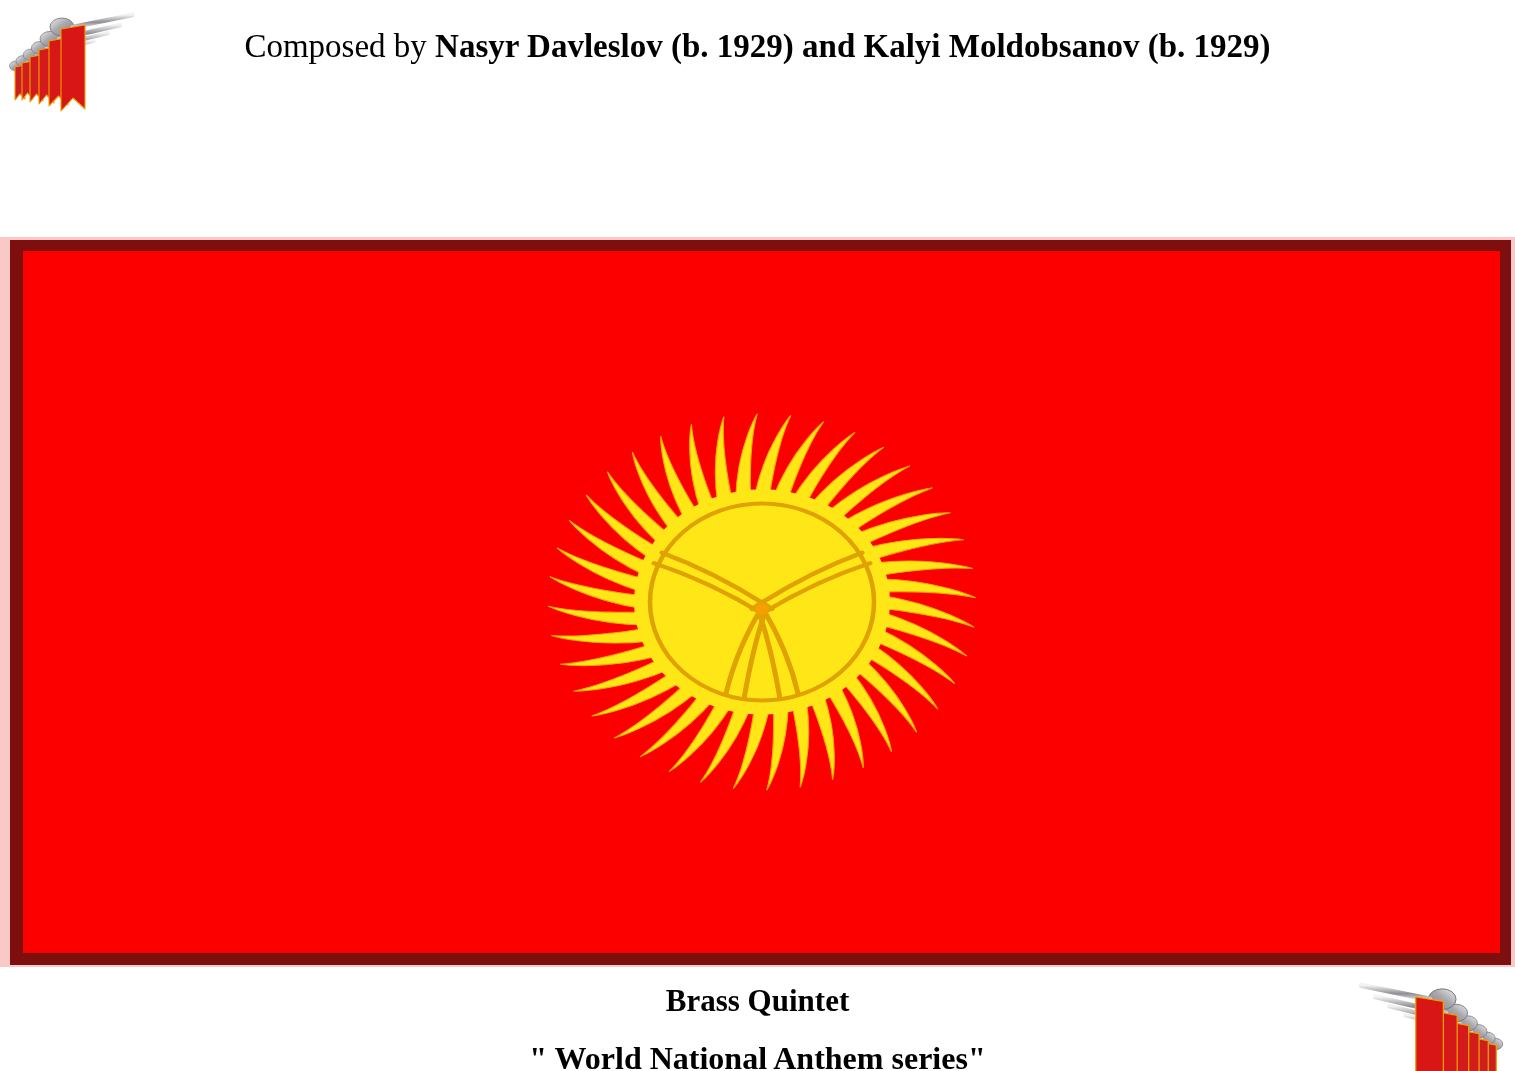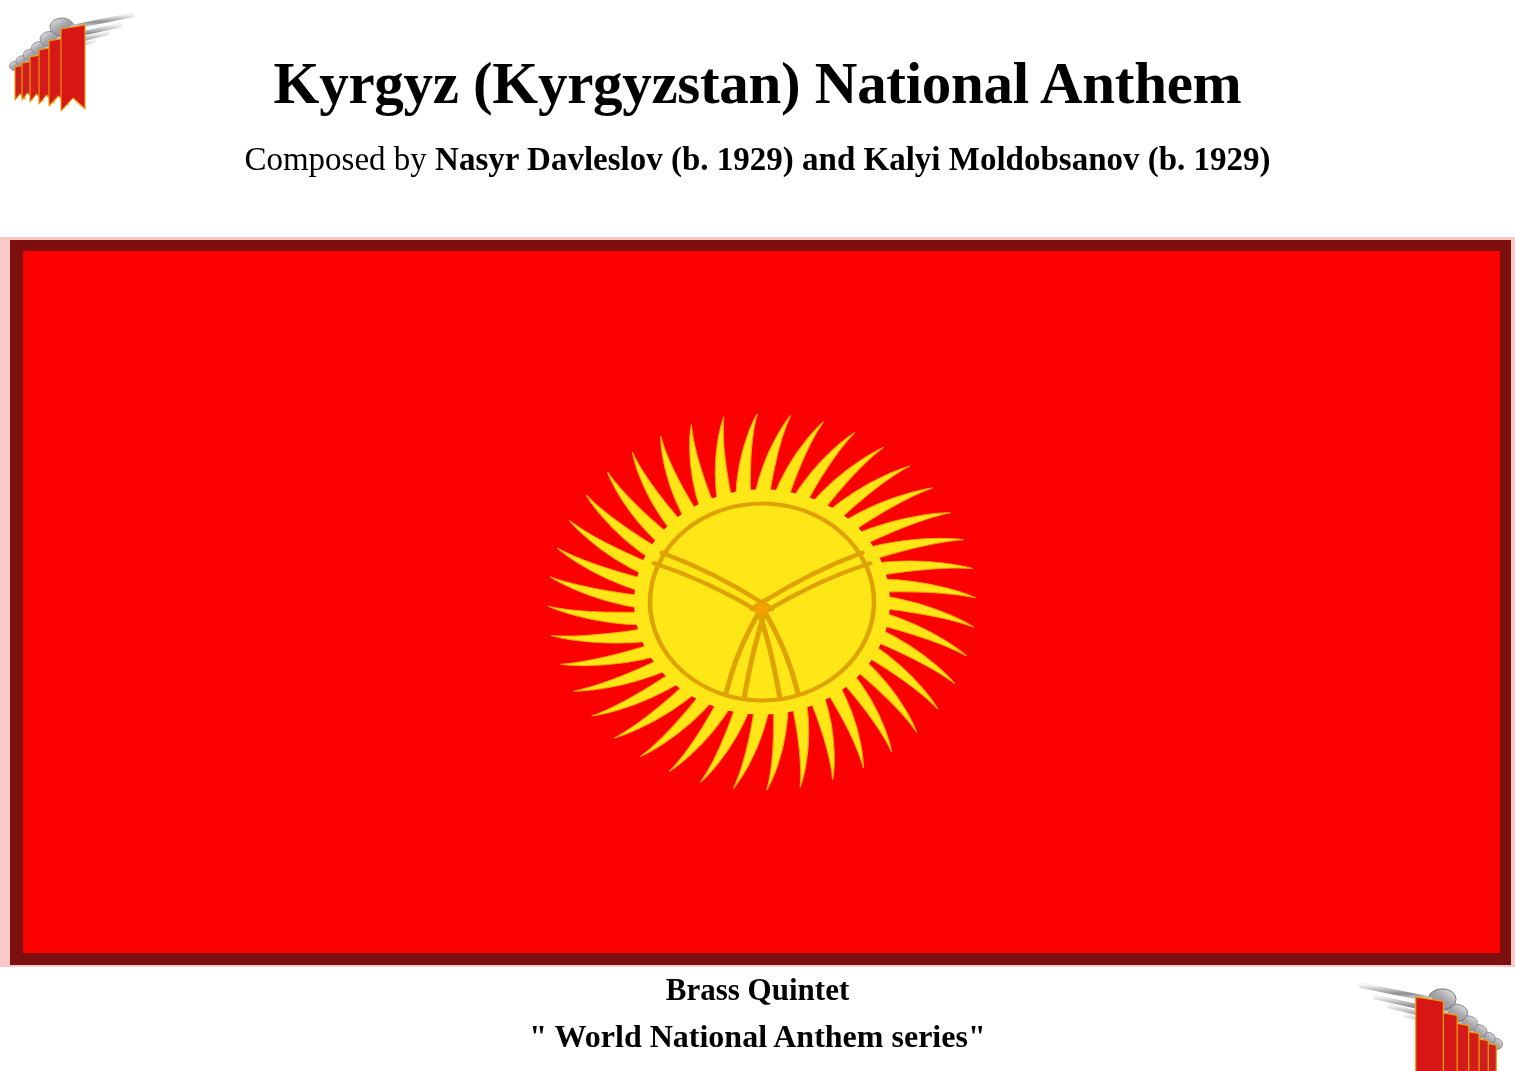--- a/index.html
+++ b/index.html
@@ -120,21 +120,21 @@
     height: 104px;
   }
   #footer-text {
     position: absolute;
     left: 0;
     top: 0;
     width: 1515px;
     text-align: center;
   }
   #instrumentation {
-    margin: 4px;
+    margin: 15px;
     padding-top: 3px;
     font-size: 31px;
     font-weight: bold;
     line-height: 1.0;
     white-space: nowrap;
   }
   #series-name {
     margin: 0;
     padding-top: 11px;
     font-size: 32px;
@@ -207,21 +207,20 @@
         <path d="M18 57 L29 55 L29 93 L23.5 87 L18 94 Z" fill="#cf1e1e"></path>
         <path d="M26 51 L39 48.5 L39 95 L32.5 88 L26 96 Z" fill="#d21c1c"></path>
         <path d="M35 44 L50 41 L50 97 L42.5 89 L35 98 Z" fill="#d41a1a"></path>
         <path d="M45 35 L64 31.5 L64 99 L54.5 90 L45 100 Z" fill="#d71818"></path>
         <path d="M57 23 L81 19 L81 103 L69 92 L57 105 Z" fill="#d91616"></path>
       </g>
     </svg>
   </div>
 
   <div id="title-block">
-    <h1 id="page-title">Kyrgyz (Kyrgyzstan) National Anthem</h1>
     <p id="composer-line"><span>Composed by </span><span class="bold">Nasyr Davleslov (b. 1929) and Kalyi Moldobsanov (b. 1929)</span></p>
   </div>
 
 </div>
 
 <div id="flag-wrap">
   <div id="flag-halo"></div>
   <div id="flag-border"></div>
   <div id="flag-field">
 

